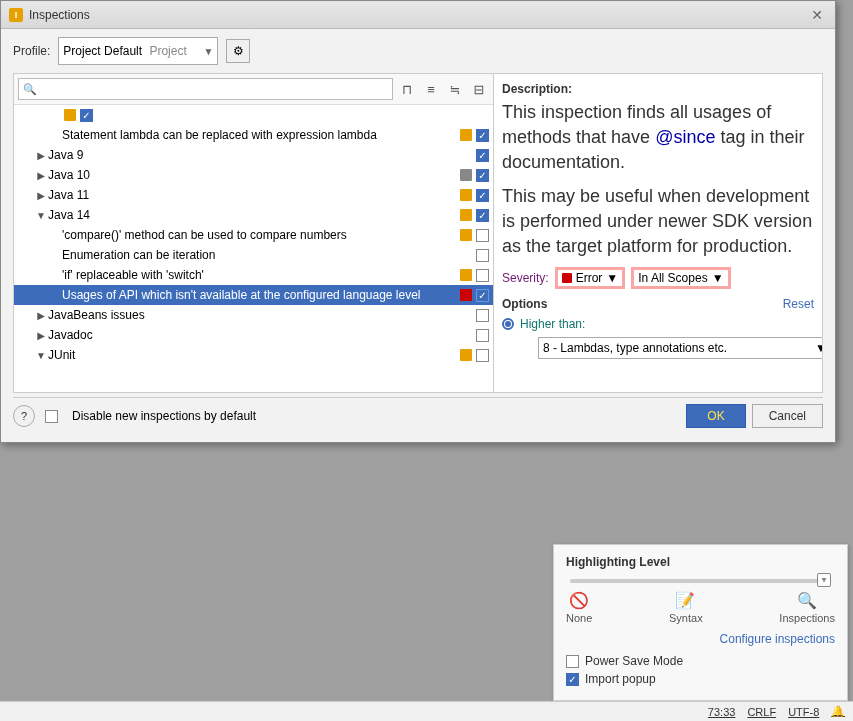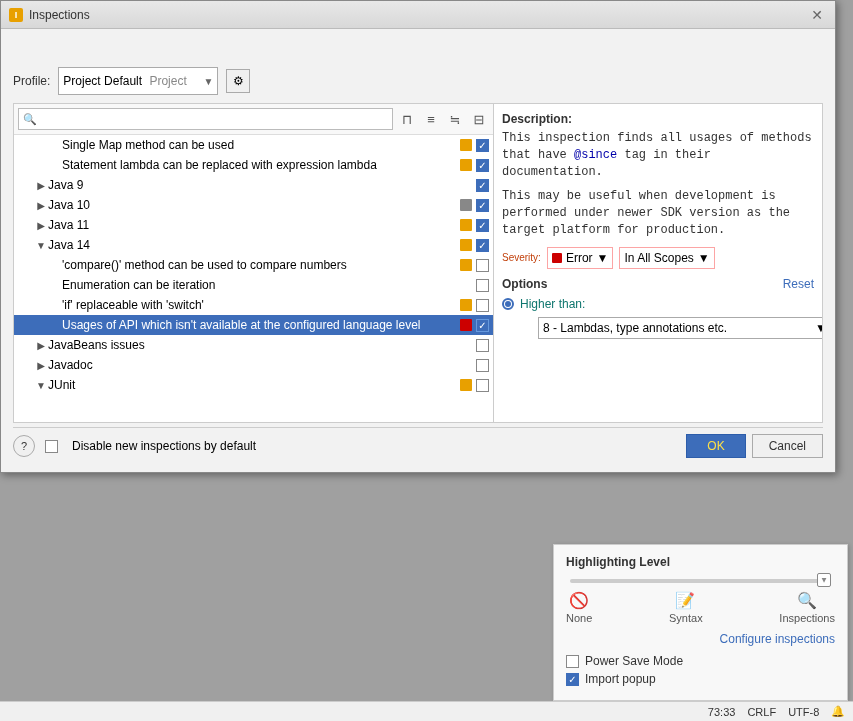--- a/index.html
+++ b/index.html
@@ -58,21 +58,20 @@
 
     .dialog-body {
       padding: 8px 12px;
     }
 
     .profile-row {
       display: flex;
       align-items: center;
       gap: 8px;
       margin-bottom: 8px;
-      margin-top: 30px;
     }
 
     .profile-label { color: #333; font-size: 12px; }
 
     .profile-select {
       display: flex;
       align-items: center;
       border: 1px solid #aaa;
       background: white;
       padding: 2px 4px;
@@ -221,42 +220,41 @@
     }
 
     .desc-label {
       font-weight: bold;
       font-size: 12px;
       color: #333;
       margin-bottom: 4px;
     }
 
     .desc-text {
-      font-size: 12px;
+      font-size: 18px;
       color: #333;
       line-height: 1.4;
       margin-bottom: 8px;
-      font-family: Liberation Mono, monospace;
     }
 
     .desc-text .since-tag { color: #0000aa; }
 
     .severity-row {
       display: flex;
       align-items: center;
       gap: 6px;
       margin-bottom: 8px;
     }
 
-    .sev-label { font-size: 10px; color: #c2410c; }
+    .sev-label { font-size: 12px; color: #701a75; }
 
     .sev-dropdown {
       display: flex;
       align-items: center;
-      border: 1px solid #fca5a5;
+      border: 3px solid #fca5a5;
       background: white;
       padding: 1px 4px;
       height: 22px;
       cursor: pointer;
       gap: 4px;
       font-size: 12px;
     }
 
     .sev-icon {
       width: 10px; height: 10px;
@@ -473,20 +471,21 @@
       height: 20px;
       background: #f0f0f0;
       border-top: 1px solid #ccc;
       display: flex;
       align-items: center;
       justify-content: flex-end;
       padding: 0 8px;
       gap: 12px;
       font-size: 11px;
       color: #333;
+      text-decoration: underline;
     }
   </style>
 </head>
 <body>
 
 <div class="dialog">
   <div class="title-bar">
     <div class="title-bar-left">
       <div class="title-icon">I</div>
       <span class="title-text">Inspections</span>
@@ -520,21 +519,20 @@
           <button class="toolbar-btn" title="Filter">⊓</button>
           <button class="toolbar-btn" title="Expand All">≡</button>
           <button class="toolbar-btn" title="Collapse All">≒</button>
           <button class="toolbar-btn" title="More">⊟</button>
         </div>
 
         <div class="tree-container">
 
           <div class="tree-item indent2">
             <span class="tree-item-expand"></span>
-            <span class="tree-item-text">Single Map method can be used</span>
             <span class="severity-icon" style="background:#e8a000;"></span>
             <span class="checkbox checked">✓</span>
           </div>
 
           <div class="tree-item indent2">
             <span class="tree-item-expand"></span>
             <span class="tree-item-text">Statement lambda can be replaced with expression lambda</span>
             <span class="severity-icon" style="background:#e8a000;"></span>
             <span class="checkbox checked">✓</span>
           </div>

